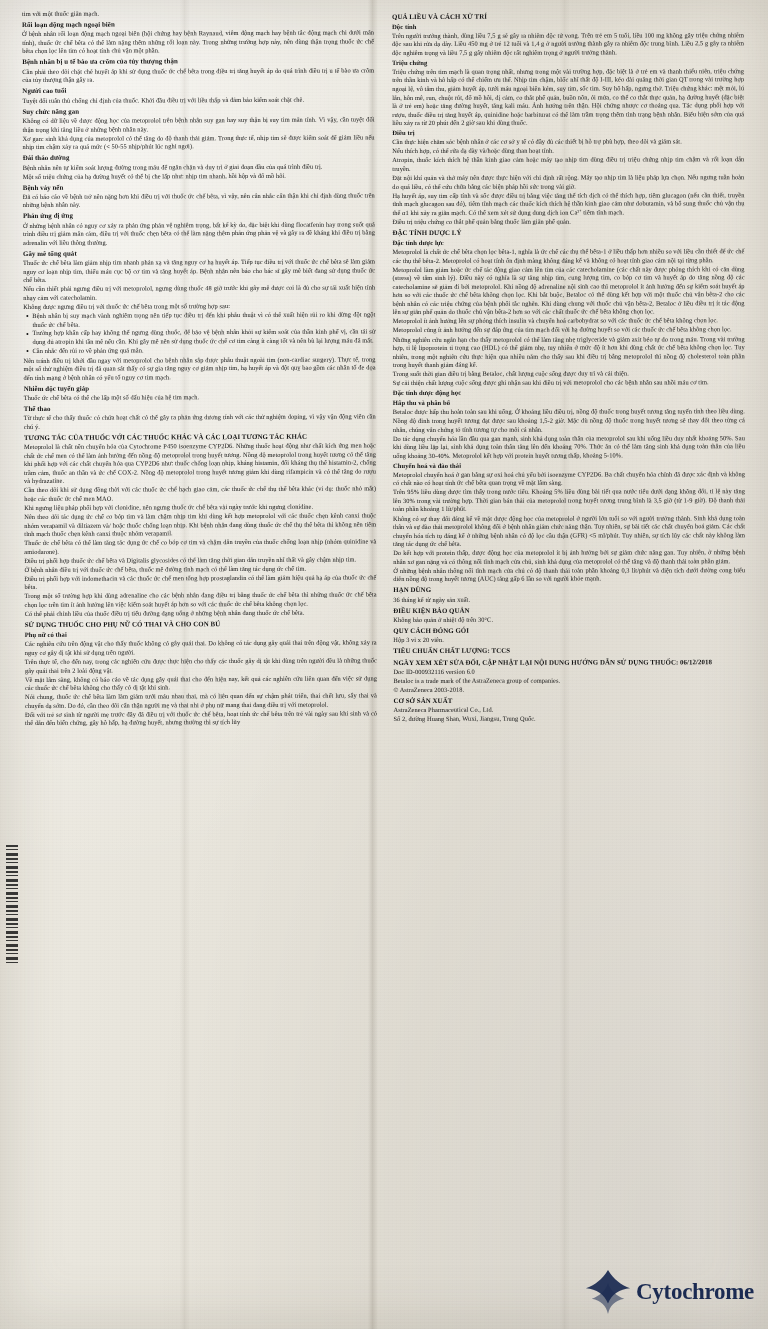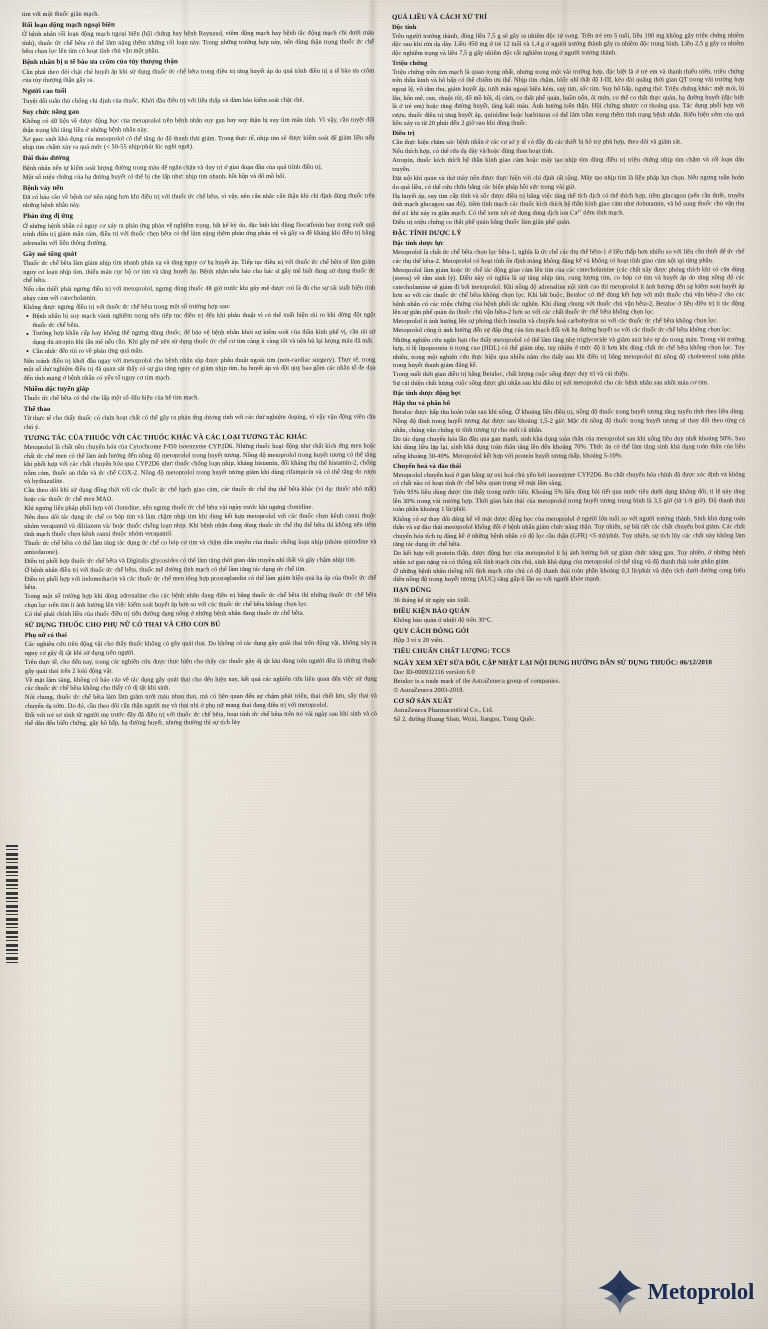--- a/index.html
+++ b/index.html
@@ -182,15 +182,15 @@
       <h2 class="sec">CƠ SỞ SẢN XUẤT</h2>
       <p>AstraZeneca Pharmaceutical Co., Ltd.</p>
       <p>Số 2, đường Huang Shan, Wuxi, Jiangsu, Trung Quốc.</p>
     </div>
 
   <div class="logo-wrap">
     <svg class="logo-mark" viewBox="0 0 100 96">
       <path d="M50 2 C62 22 78 34 96 40 C74 42 58 52 50 72 C42 52 26 42 4 40 C22 34 38 22 50 2 Z" fill="#1b2b52" opacity="0.93"></path>
       <path d="M50 30 C56 46 68 56 84 62 C64 66 54 76 50 94 C46 76 36 66 16 62 C32 56 44 46 50 30 Z" fill="#1b2b52" opacity="0.55"></path>
     </svg>
-    <span class="logo-text">Metoprolol</span>
+    <span class="logo-text">Cytochrome</span>
   </div>
 </div>
 
 </body></html>

